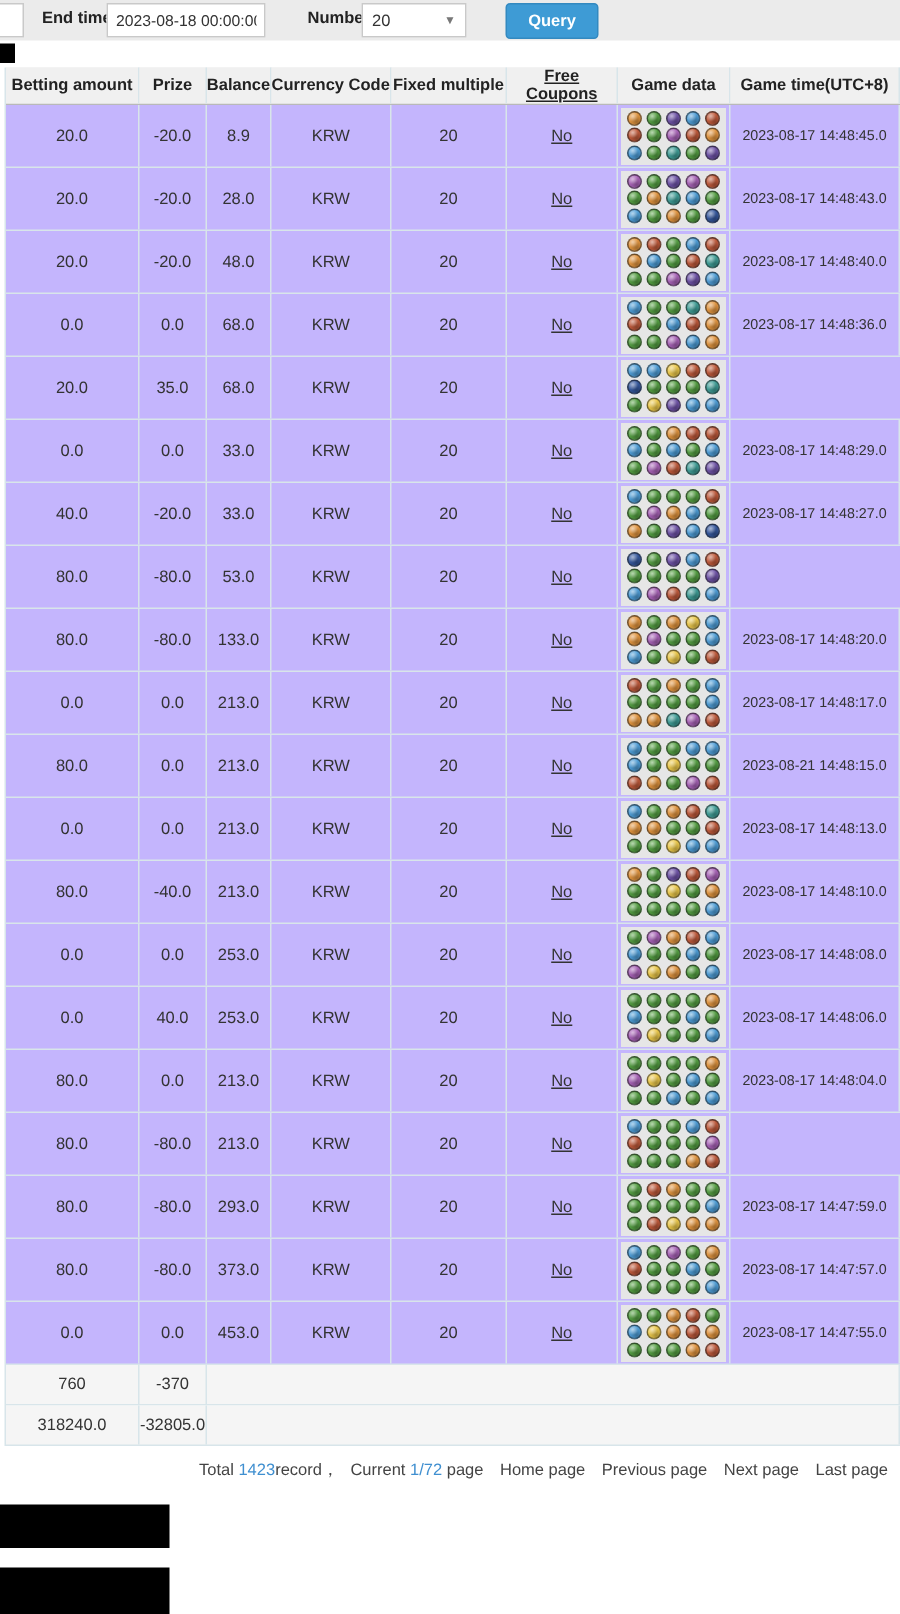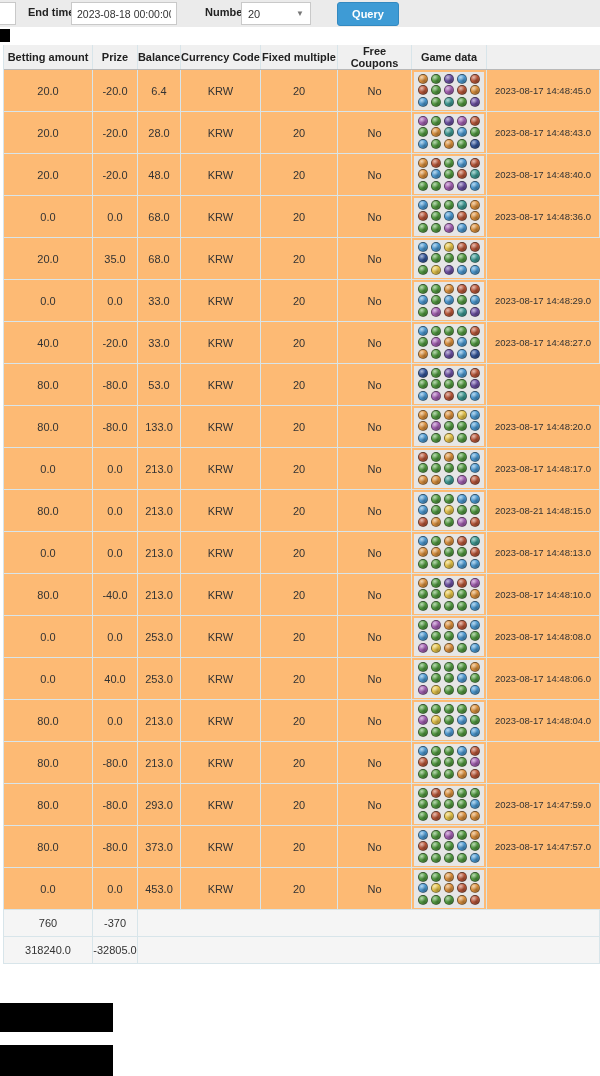--- a/index.html
+++ b/index.html
@@ -20,27 +20,27 @@
   .select-box { position:absolute; left:241px; top:2px; width:70px; height:23px; background:#fff;
     border:1px solid #c9c9c9; font-size:11px; color:#333; display:flex; align-items:center;
     padding:0 6px; cursor:pointer; }
   .select-box .caret { margin-left:auto; font-size:8px; color:#777; }
   .query-btn { position:absolute; left:337px; top:2px; width:62px; height:24px; background:#3e9bd5;
     border:1px solid #3389c0; border-radius:3px; color:#fff; font-weight:bold; font-size:11px;
     font-family:"Liberation Sans",sans-serif; cursor:pointer; }
 
   
   .table { position:absolute; left:3px; top:45px; width:597px; border-left:1px solid #d8e5ea; }
-  .trow { display:flex; border-bottom:1px solid #d8e5ea; background:#fdba74; }
+  .trow { display:flex; border-bottom:1px solid #d8e5ea; background:#c4b5fd; }
   .thead { background:#f0f0f0; border-bottom:1px solid #b9b9b9; height:25px; }
   .cell { display:flex; align-items:center; justify-content:center; text-align:center;
     border-right:1px solid #d8e5ea; font-size:11px; color:#333; }
   .thead .cell { font-weight:bold; font-size:11px; color:#222; background:#f0f0f0; }
   .c0{width:89px;} .c1{width:45px;} .c2{width:43px;} .c3{width:80px;}
-  .c4{width:77px;} .c5{width:74px;} .c6{width:75px;} .c7{width:113px;}
+  .c4{width:77px;} .c5{width:74px;text-decoration:underline;} .c6{width:75px;} .c7{width:113px;}
   .data-row { height:42px; }
   .time-cell { font-size:9.5px; }
   .icon-block { width:70px; height:38px; background:#e6e6e6; display:flex; flex-wrap:wrap;
     align-items:center; justify-content:center; gap:1px 3px; padding:2px 3px; }
   .gicon { width:10px; height:10px; border-radius:50%; border:1px solid rgba(30,30,30,.5);
     background-image: radial-gradient(circle at 35% 30%, rgba(255,255,255,.6), rgba(255,255,255,0) 48%),
                       radial-gradient(circle at 70% 78%, rgba(0,0,0,.3), rgba(0,0,0,0) 62%); }
   .summary-row { height:27px; background:#f5f5f5; }
   .summary-fill { flex:1; border-right:1px solid #d8e5ea; }
 
@@ -75,26 +75,27 @@
 
   <div class="table">
     <div class="trow thead" id="header-row">
         <div class="cell c0">Betting amount</div>
         <div class="cell c1">Prize</div>
         <div class="cell c2">Balance</div>
         <div class="cell c3">Currency Code</div>
         <div class="cell c4">Fixed multiple</div>
         <div class="cell c5">Free Coupons</div>
         <div class="cell c6">Game data</div>
+        <div class="cell c7">Game time(UTC+8)</div>
       </div>
     <div id="table-body">
     <div class="trow data-row">
       <div class="cell c0">20.0</div>
       <div class="cell c1">-20.0</div>
-      <div class="cell c2">6.4</div>
+      <div class="cell c2">8.9</div>
       <div class="cell c3">KRW</div>
       <div class="cell c4">20</div>
       <div class="cell c5">No</div>
       <div class="cell c6">
         <div class="icon-block">
               <span class="gicon" style="background-color: rgb(226, 149, 63);"></span>
               <span class="gicon" style="background-color: rgb(85, 160, 67);"></span>
               <span class="gicon" style="background-color: rgb(111, 83, 168);"></span>
               <span class="gicon" style="background-color: rgb(78, 158, 216);"></span>
               <span class="gicon" style="background-color: rgb(192, 90, 59);"></span>
@@ -651,32 +652,36 @@
               <span class="gicon" style="background-color: rgb(226, 149, 63);"></span>
               <span class="gicon" style="background-color: rgb(192, 90, 59);"></span>
               <span class="gicon" style="background-color: rgb(226, 149, 63);"></span>
               <span class="gicon" style="background-color: rgb(85, 160, 67);"></span>
               <span class="gicon" style="background-color: rgb(85, 160, 67);"></span>
               <span class="gicon" style="background-color: rgb(85, 160, 67);"></span>
               <span class="gicon" style="background-color: rgb(226, 149, 63);"></span>
               <span class="gicon" style="background-color: rgb(192, 90, 59);"></span>
             </div>
       </div>
+      <div class="cell c7 time-cell">2023-08-17 14:47:55.0</div>
     </div>
   </div>
 
     <div class="trow summary-row">
       <div class="cell c0">760</div>
       <div class="cell c1">-370</div>
       <div class="summary-fill"></div>
     </div>
     <div class="trow summary-row">
       <div class="cell c0">318240.0</div>
       <div class="cell c1">-32805.0</div>
       <div class="summary-fill"></div>
     </div>
   </div>
 
+  <div class="pagination">
+    <span>Total </span><span class="blue">1423</span><span>record，</span><span class="pgroup">Current </span><span class="blue">1/72</span><span> page</span><span class="plink">Home page</span><span class="plink">Previous page</span><span class="plink">Next page</span><span class="plink">Last page</span>
+  </div>
 
   <div class="bar1"></div>
   <div class="bar2"></div>
 
 </div>
 
 </body></html>

